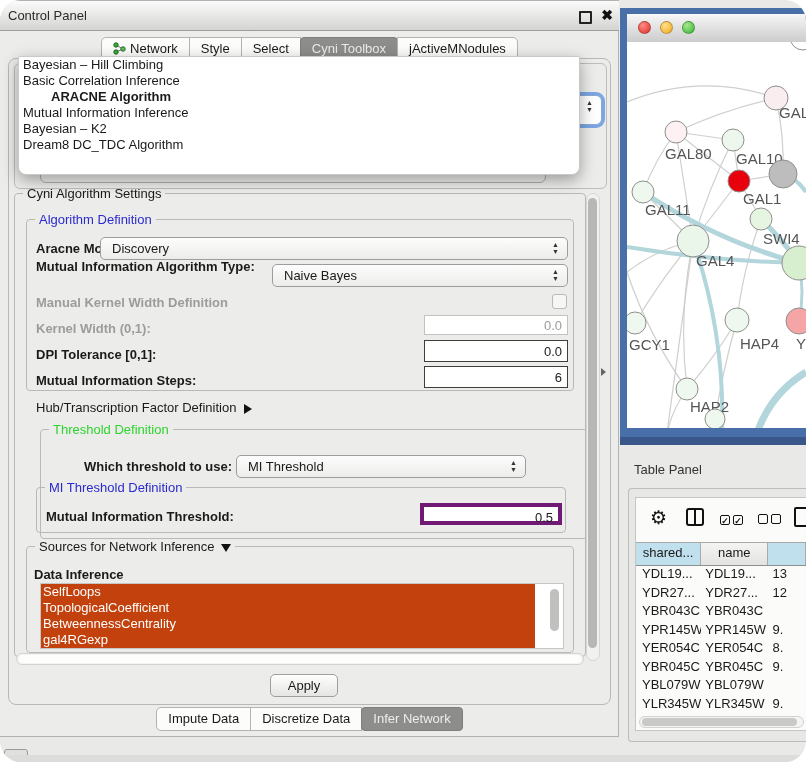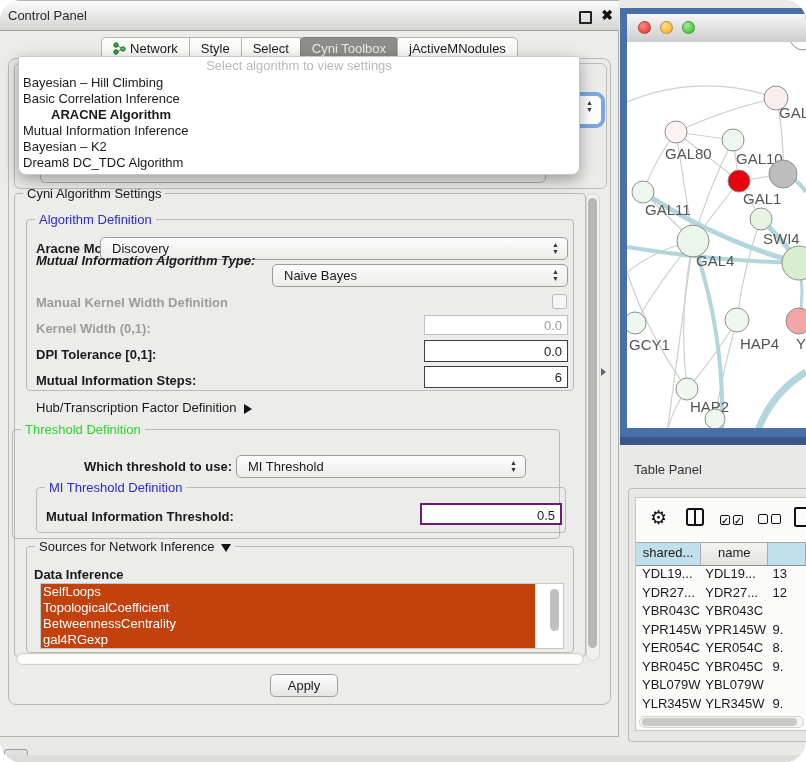--- a/index.html
+++ b/index.html
@@ -125,21 +125,21 @@
     </div>
 
     <div class="abs fs" style="left:26px;top:218px;width:546px;height:170px;">
       <span class="fs-l blue">Algorithm Definition</span>
     </div>
     <span class="abs lbl" style="left:36px;top:240px;">Aracne Mode:</span>
     <div class="abs combo" style="left:100px;top:236px;width:468px;height:23px;">
       <span class="v">Discovery</span>
       <span class="spin">▲<br>▼</span>
     </div>
-    <span class="abs lbl" style="left:36px;top:252px;font-style:italic;">Mutual Information Algorithm Type:</span>
+    <span class="abs lbl" style="left:36px;top:258px;">Mutual Information Algorithm Type:</span>
     <div class="abs combo" style="left:272px;top:263px;width:296px;height:23px;">
       <span class="v">Naive Bayes</span>
       <span class="spin">▲<br>▼</span>
     </div>
     <span class="abs lbl gray" style="left:36px;top:294px;">Manual Kernel Width Definition</span>
     <div class="abs chk" style="left:552px;top:293px;width:15px;height:15px;"></div>
     <span class="abs lbl gray" style="left:36px;top:320px;">Kernel Width (0,1):</span>
     <div class="abs tf" style="left:424px;top:314px;width:144px;height:20px;border:1px solid #c2c2c0;color:#9c9c9a;">
       <span class="v">0.0</span>
     </div>
@@ -149,33 +149,33 @@
     </div>
     <span class="abs lbl" style="left:36px;top:372px;">Mutual Information Steps:</span>
     <div class="abs tf" style="left:424px;top:365px;width:144px;height:22px;border:1px solid #3e3e3c;">
       <span class="v" style="line-height:21px;">6</span>
     </div>
 
     <span class="abs" style="left:36px;top:399px;">
       <span>Hub/Transcription Factor Definition</span><span class="tri-r"></span>
     </span>
 
-    <div class="abs fs" style="left:12px;top:428px;width:546px;height:108px;">
+    <div class="abs fs" style="left:40px;top:428px;width:546px;height:108px;">
       <span class="fs-l green">Threshold Definition</span>
     </div>
     <span class="abs lbl" style="left:84px;top:458px;">Which threshold to use:</span>
     <div class="abs combo" style="left:236px;top:454px;width:290px;height:23px;">
       <span class="v">MI Threshold</span>
       <span class="spin">▲<br>▼</span>
     </div>
     <div class="abs fs" style="left:36px;top:486px;width:528px;height:44px;">
       <span class="fs-l blue">MI Threshold Definition</span>
     </div>
     <span class="abs lbl" style="left:46px;top:508px;">Mutual Information Threshold:</span>
-    <div class="abs tf" style="left:420px;top:502px;width:142px;height:22px;border:2px solid #701a75;">
+    <div class="abs tf" style="left:420px;top:502px;width:142px;height:22px;border:4px solid #701a75;">
       <span class="v" style="line-height:21px;">0.5</span>
     </div>
 
     <div class="abs fs" style="left:26px;top:545px;width:546px;height:105px;">
       <span class="fs-l"><span>Sources for Network Inference</span><span class="tri-d"></span></span>
     </div>
     <span class="abs lbl" style="left:34px;top:566px;">Data Inference</span>
     <div class="abs attrlist" style="left:40px;top:582px;width:524px;height:66px;" id="attrList">
         <div class="attr-item">SelfLoops</div>
         <div class="attr-item">TopologicalCoefficient</div>
@@ -190,23 +190,33 @@
     <div class="abs hbar" style="left:16px;top:652px;width:568px;height:12px;">
       <div class="hthumb" style="left:2px;right:2px;"></div>
     </div>
 
     <div class="abs btn" style="left:270px;top:673px;width:68px;height:23px;">
       <span>Apply</span>
     </div>
 
     <div class="abs" style="left:601px;top:367px;width:0;height:0;border-left:5px solid #666;border-top:4px solid transparent;border-bottom:4px solid transparent;"></div>
 
+    <div class="abs tabrow" style="top:706px;" id="bottomTabs">
+        <div class="tab">
+          <span>Impute Data</span>
+        </div>
+        <div class="tab">
+          <span>Discretize Data</span>
+        </div>
+        <div class="tab sel">
+          <span>Infer Network</span>
+        </div>
+      </div>
 
     <div class="abs popup">
-      <div class="prompt">Select algorithm to view settings</div>
       <div id="popupItems">
           <div class="popup-item">Bayesian – Hill Climbing</div>
           <div class="popup-item">Basic Correlation Inference</div>
           <div class="popup-item sel">ARACNE Algorithm</div>
           <div class="popup-item">Mutual Information Inference</div>
           <div class="popup-item">Bayesian – K2</div>
           <div class="popup-item">Dream8 DC_TDC Algorithm</div>
         </div>
     </div>
   </div>

